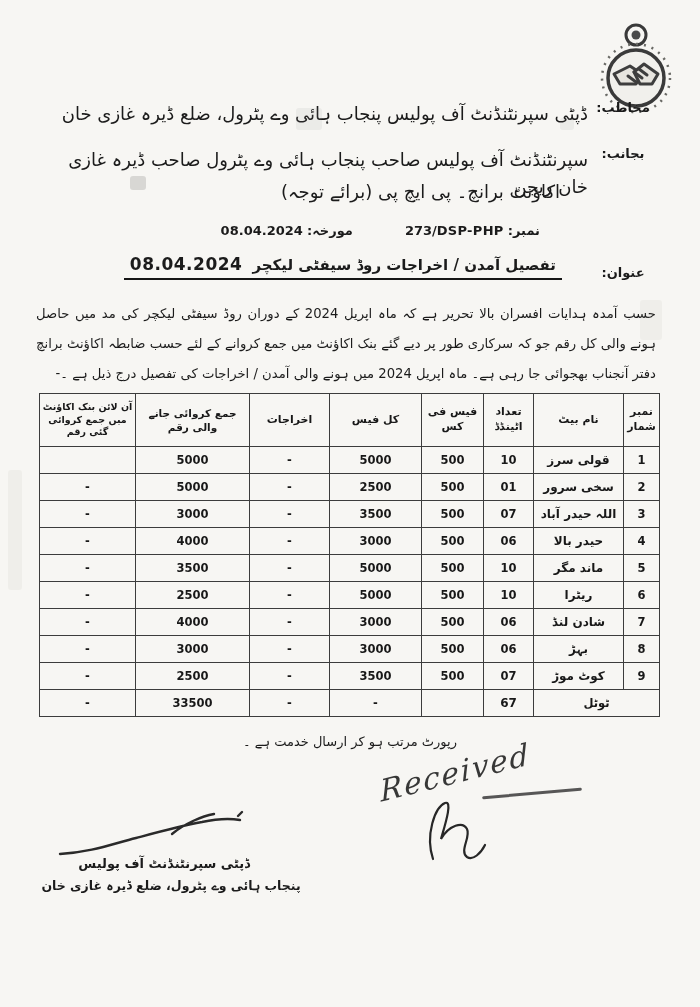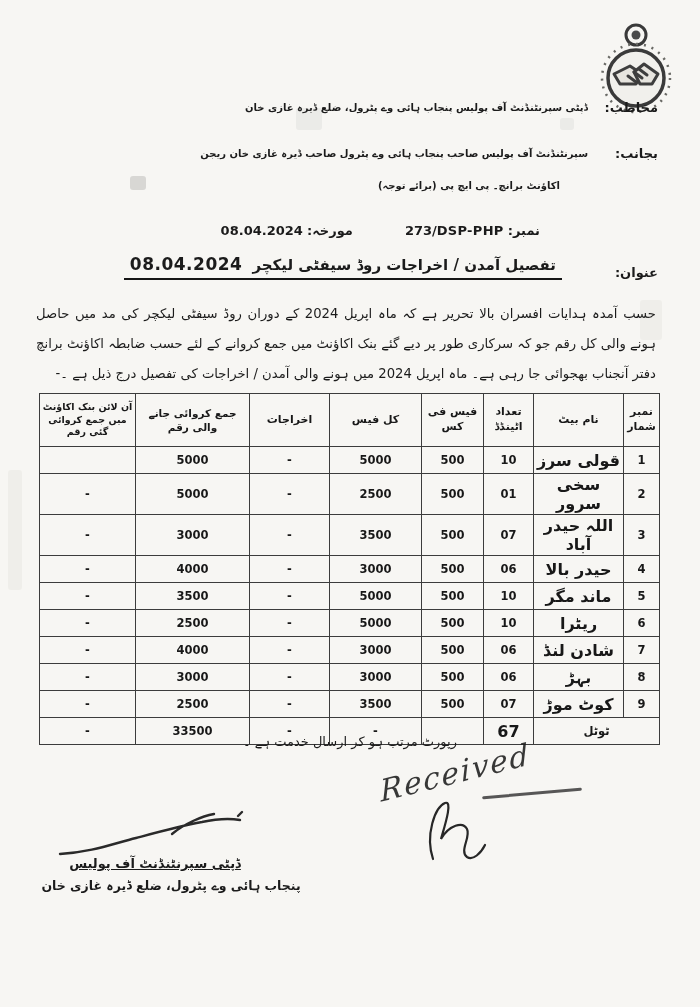--- a/index.html
+++ b/index.html
@@ -7,22 +7,22 @@
     position:relative; width:700px; height:1007px; margin:0 auto;
     background:#f7f6f3;
     font-family:"DejaVu Sans", sans-serif;
     color:#1b1b1b; overflow:hidden;
   }
   .rtl{direction:rtl; unicode-bidi:embed;}
   .abs{position:absolute;}
 
   
   .hline{display:flex; direction:rtl; align-items:flex-start;}
-  .hlabel{font-weight:700; font-size:13px; min-width:70px; white-space:nowrap;}
-  .htext{font-size:10px; line-height:1.5; font-weight:700;}
+  .hlabel{font-weight:700; font-size:13px; min-width:70px; white-space:nowrap;text-align:center;}
+  .htext{font-size:18px; line-height:1.5; font-weight:400;}
 
   .refline{display:flex; direction:rtl; gap:52px; font-size:13px;}
   .refline .seg{white-space:nowrap;}
   .refline .lab{font-weight:700;}
   .refline .val{font-weight:700; letter-spacing:.3px;}
 
   .subjectline{display:flex; direction:rtl; align-items:flex-end;}
   .subjectline .hlabel{margin-left:26px;}
   .subject-box{border-bottom:2.5px solid #151515; padding:0 6px 4px 6px; display:flex; direction:rtl; align-items:baseline; gap:10px;}
   .subject-ur{font-size:15px; font-weight:800;}
@@ -33,34 +33,34 @@
   
   table.sheet{border-collapse:collapse; width:620px; table-layout:fixed; direction:rtl; background:transparent;}
   table.sheet th, table.sheet td{
     border:1.6px solid #3c3c3c; text-align:center; vertical-align:middle;
     font-size:11.5px; padding:1px 2px; color:#181818;
   }
   table.sheet thead th{height:50px; font-weight:700; font-size:11px; line-height:1.35;}
   table.sheet thead th:nth-child(7){font-size:10.5px;}
   table.sheet thead th:nth-child(8){font-size:9.5px;}
   table.sheet tbody td{height:24px; font-weight:600;}
-  table.sheet tbody td:nth-child(2){font-size:16px;}
+  table.sheet tbody td:nth-child(2){font-size:12px;}
   td.total-label{font-size:15px; font-weight:800;}
   tr.total-row td{height:28px; font-weight:700;}
 
   .report-line{width:100%; text-align:center; font-size:13px; font-weight:400;}
 
   .received{
     font-family:"DejaVu Serif", serif; font-style:italic;
     font-size:30px; color:#1d1d1d; transform:rotate(-14deg) skewX(-10deg);
     letter-spacing:2px; opacity:.88; white-space:nowrap;
   }
   .underline-stroke{height:3px; background:#2e2e2e; transform:rotate(-5deg); border-radius:2px; opacity:.8;}
 
-  .sig-title{font-size:13px; font-weight:800; text-align:center;text-decoration:underline;}
+  .sig-title{font-size:13px; font-weight:800; text-align:right;}
   .sig-org{font-size:12.5px; font-weight:700; text-align:center; white-space:nowrap;}
 
   .blotch{position:absolute; background:#8a8a85; border-radius:3px; pointer-events:none;}
 </style>
 </head>
 <body>
 
 <div class="page">
 
   <div class="abs" style="top:22px; right:20px; width:88px; height:94px;">

